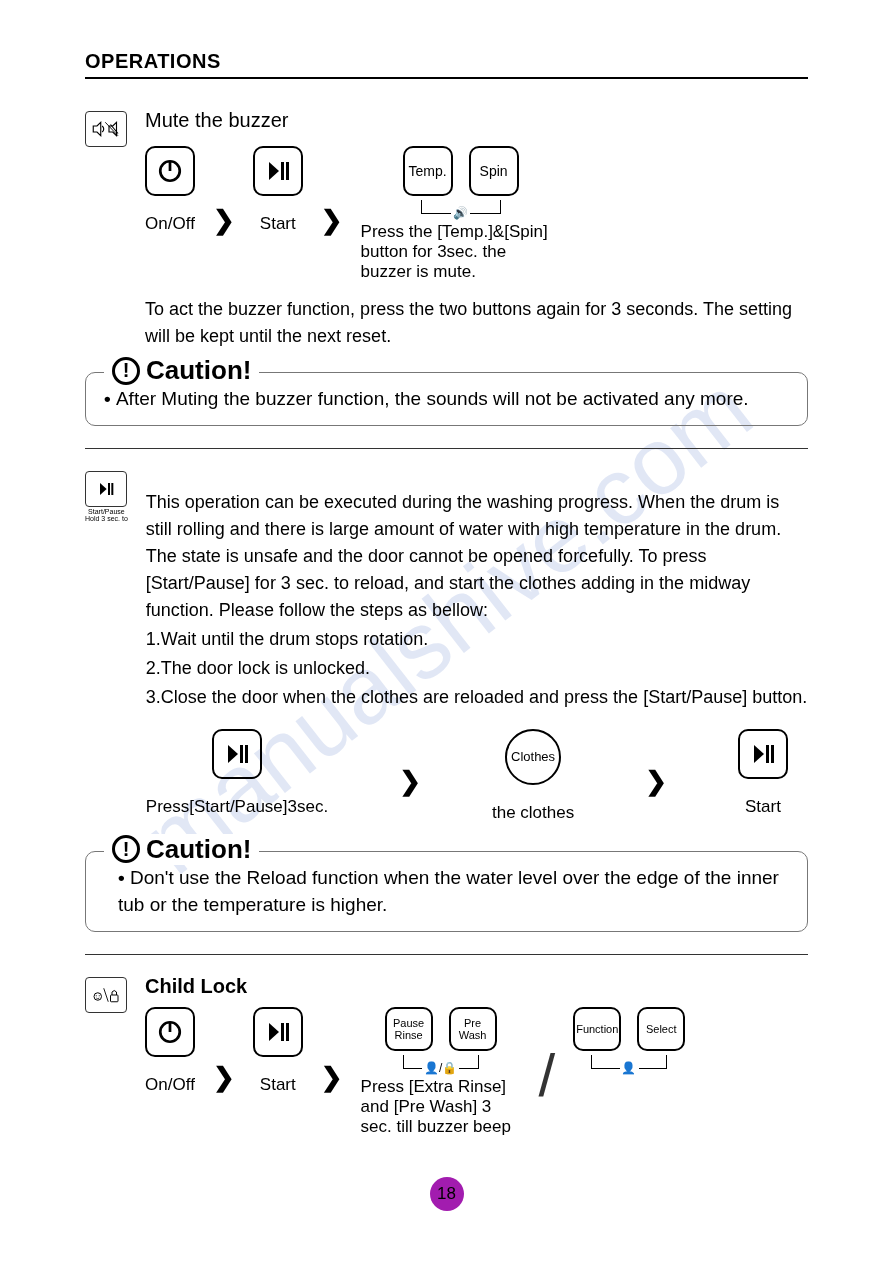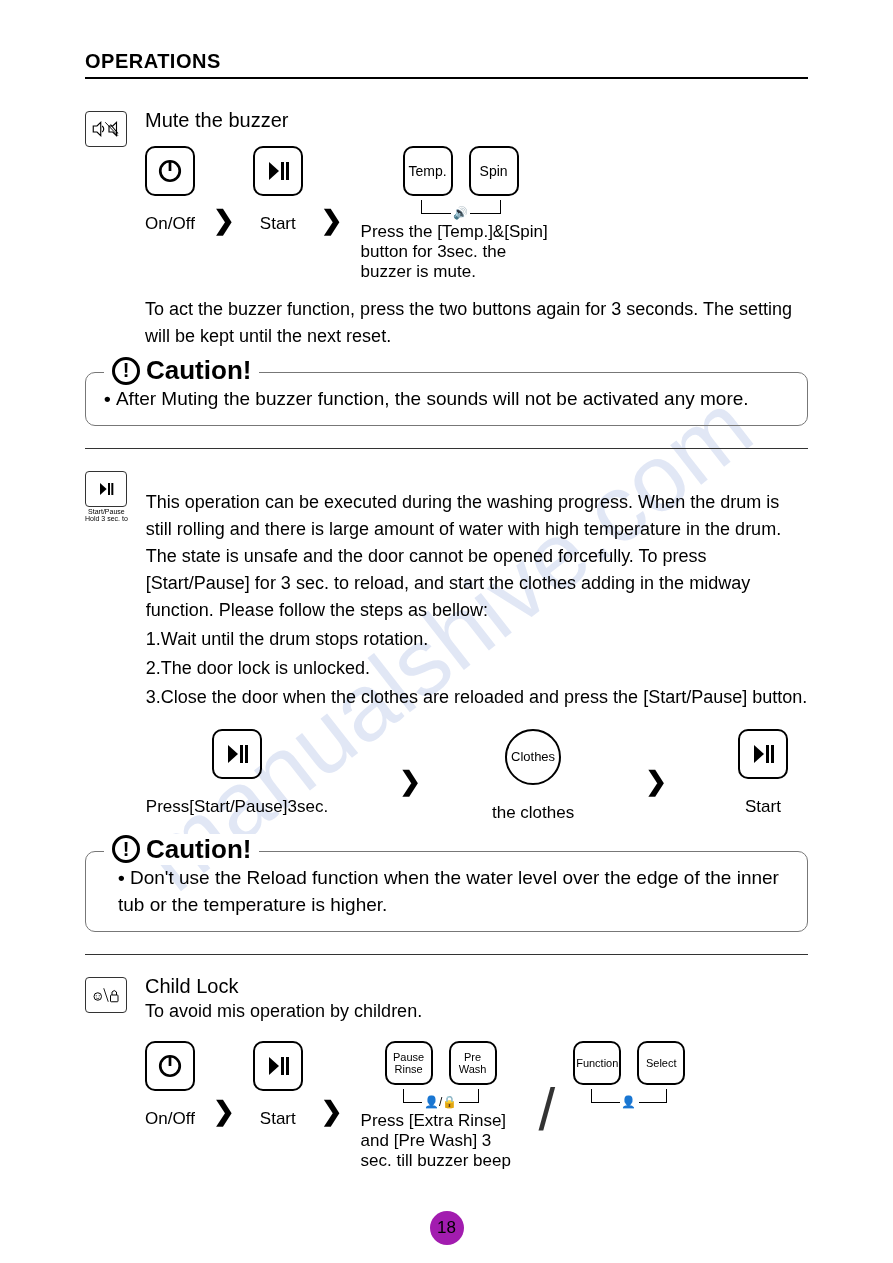--- a/index.html
+++ b/index.html
@@ -297,22 +297,21 @@
           <circle cx="9" cy="14" r="5" fill="none" stroke="#000" stroke-width="1.3"></circle>
           <circle cx="7" cy="13" r="0.8" fill="#000"></circle>
           <circle cx="11" cy="13" r="0.8" fill="#000"></circle>
           <path d="M7 16 Q9 18 11 16" fill="none" stroke="#000" stroke-width="1"></path>
           <line x1="17" y1="3" x2="23" y2="21" stroke="#000" stroke-width="1.2"></line>
           <rect x="26" y="12" width="10" height="9" fill="none" stroke="#000" stroke-width="1.3" rx="1"></rect>
           <path d="M28 12 L28 8 Q31 4 34 8 L34 12" fill="none" stroke="#000" stroke-width="1.3"></path>
         </svg>
   </div>
   <div class="content-col">
-    <div class="sub-heading" style="margin-bottom:0;">Child Lock</div>
-    <div class="para" style="margin-top:0;margin-bottom:16px;">To avoid mis operation by children.</div>
+    <div class="sub-heading" style="margin-bottom:9px;font-weight:bold;">Child Lock</div>
     <div class="button-sequence">
       <div class="bs-item">
         <div class="btn-box">
           <svg class="icon-onoff" viewBox="0 0 24 24">
                 <circle cx="12" cy="12" r="9" fill="none" stroke="#000" stroke-width="2.5"></circle>
                 <line x1="12" y1="3" x2="12" y2="12" stroke="#000" stroke-width="2.5"></line>
               </svg>
         </div>
         <div class="btn-label">On/Off</div>
       </div>

